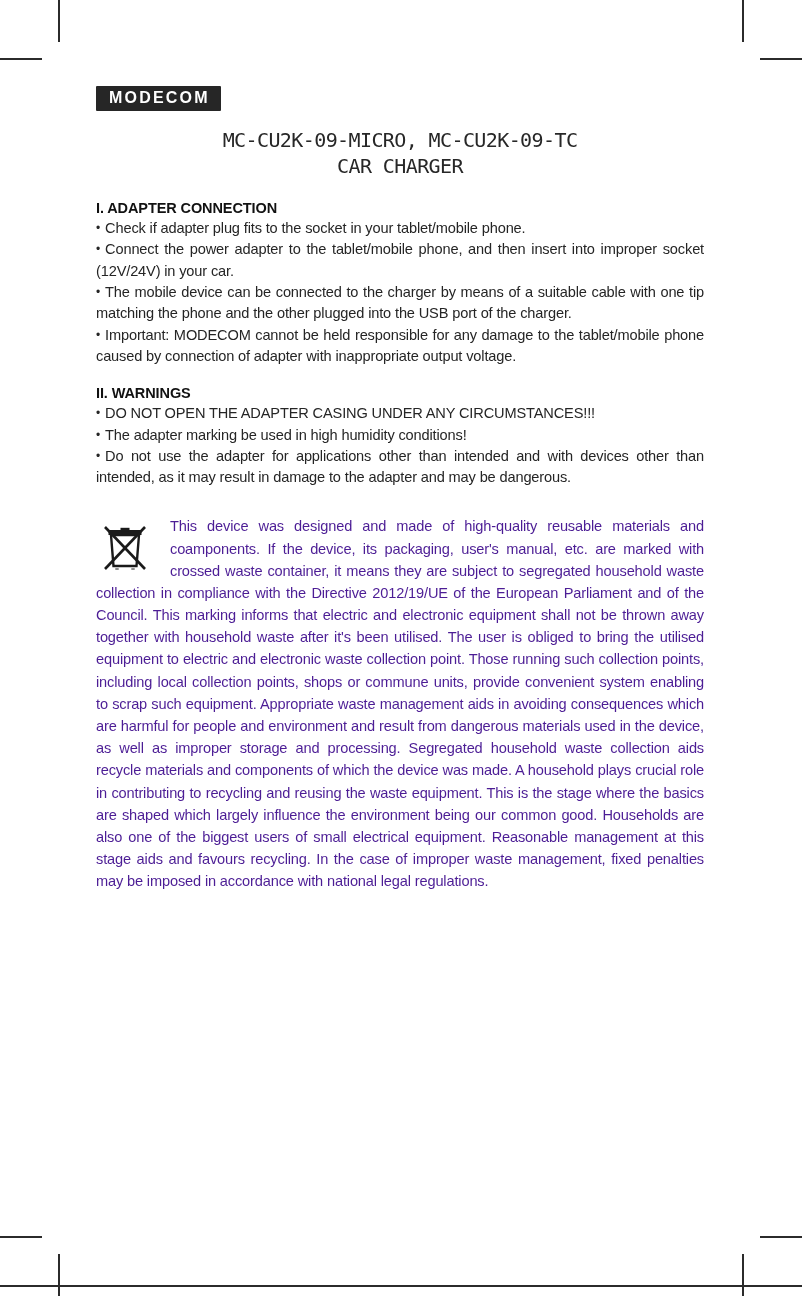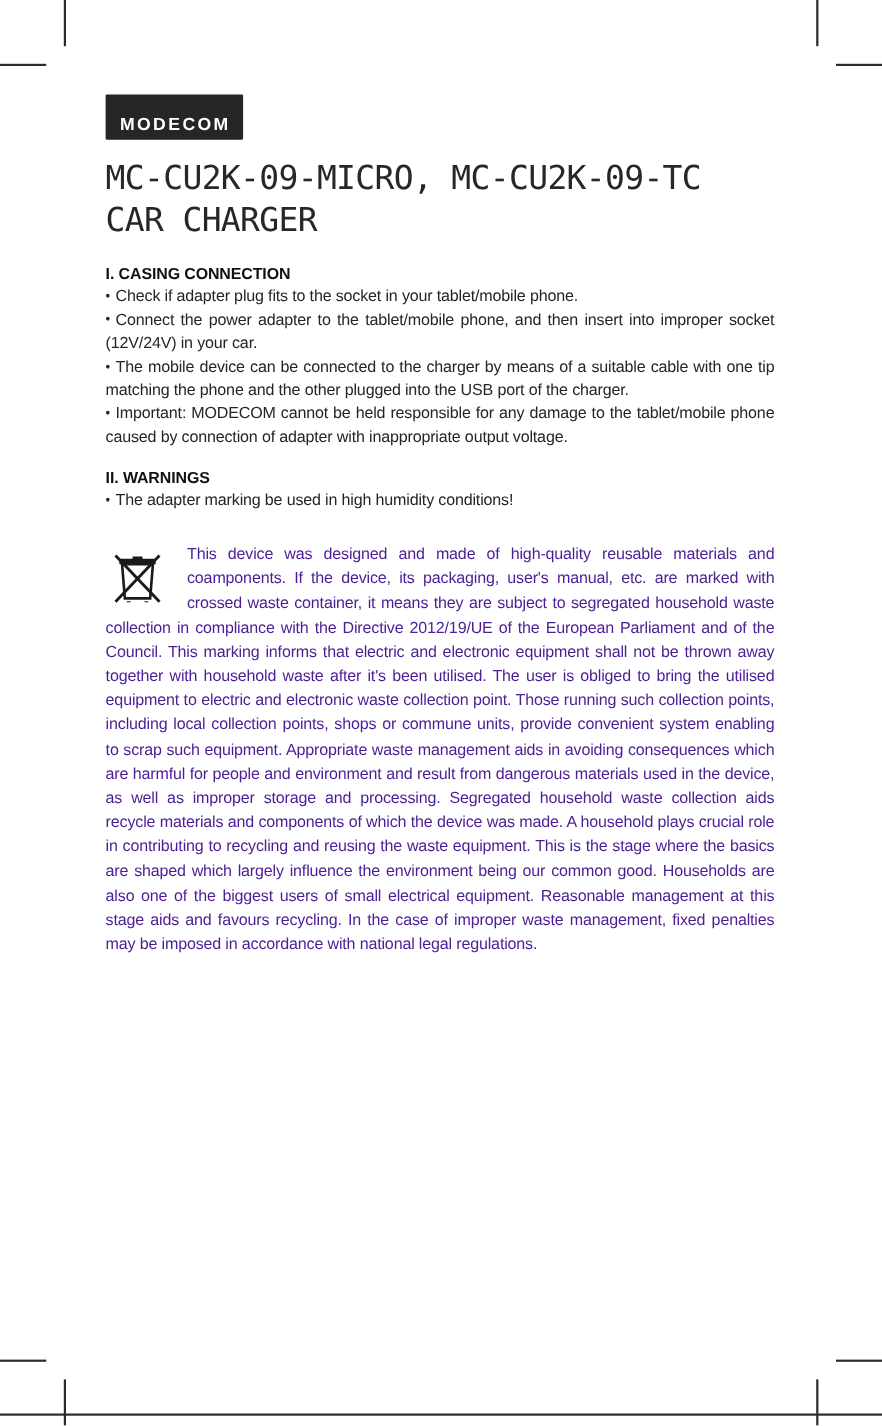--- a/index.html
+++ b/index.html
@@ -52,33 +52,34 @@
   }
 
   .brand-logo {
     display: inline-block;
     background: #262626;
     color: #ffffff;
     font-family: "Liberation Sans", sans-serif;
     font-weight: bold;
     font-size: 16px;
     letter-spacing: 2.2px;
-    padding: 20px 11px 5px 13px;
+    padding: 4px 11px 5px 13px;
     line-height: 1;
     border-radius: 1px;
   }
 
   .doc-title {
     margin-top: 17px;
     font-family: "DejaVu Sans Mono", monospace;
-    font-size: 30px;
+    font-size: 20px;
     line-height: 1.28;
     letter-spacing: -0.6px;
     color: #272727;
     font-weight: normal;
+    text-align: center;
   }
   .doc-title .line2 { display: block; }
 
   .section-heading {
     font-size: 14.5px;
     font-weight: bold;
     color: #111111;
     margin-top: 21px;
     margin-bottom: 2px;
     letter-spacing: -0.1px;
@@ -136,28 +137,30 @@
 
 <div class="page">
 
   <div class="brand-logo">MODECOM</div>
 
   <div class="doc-title">
     <span>MC-CU2K-09-MICRO, MC-CU2K-09-TC</span>
     <span class="line2">CAR CHARGER</span>
   </div>
 
-  <div class="section-heading">I. CASING CONNECTION</div>
+  <div class="section-heading">I. ADAPTER CONNECTION</div>
   <p class="bullet">Check if adapter plug fits to the socket in your tablet/mobile phone.</p>
   <p class="bullet">Connect the power adapter to the tablet/mobile phone, and then insert into improper socket (12V/24V) in your car.</p>
   <p class="bullet">The mobile device can be connected to the charger by means of a suitable cable with one tip matching the phone and the other plugged into the USB port of the charger.</p>
   <p class="bullet">Important: MODECOM cannot be held responsible for any damage to the tablet/mobile phone caused by connection of adapter with inappropriate output voltage.</p>
 
   <div class="section-heading tight">II. WARNINGS</div>
+  <p class="bullet">DO NOT OPEN THE ADAPTER CASING UNDER ANY CIRCUMSTANCES!!!</p>
   <p class="bullet">The adapter marking be used in high humidity conditions!</p>
+  <p class="bullet">Do not use the adapter for applications other than intended and with devices other than intended, as it may result in damage to the adapter and may be dangerous.</p>
 
   <div class="weee-block">
     <div class="weee-icon">
       <svg viewBox="0 0 46 52" width="46" height="52" aria-hidden="true">
         <g fill="none" stroke="#1a1a1a" stroke-width="2.4">
 
           <path d="M9 16 L11.5 47 L34.5 47 L37 16 Z"></path>
 
           <path d="M6.5 13.5 L39.5 13.5" stroke-width="5"></path>
 

